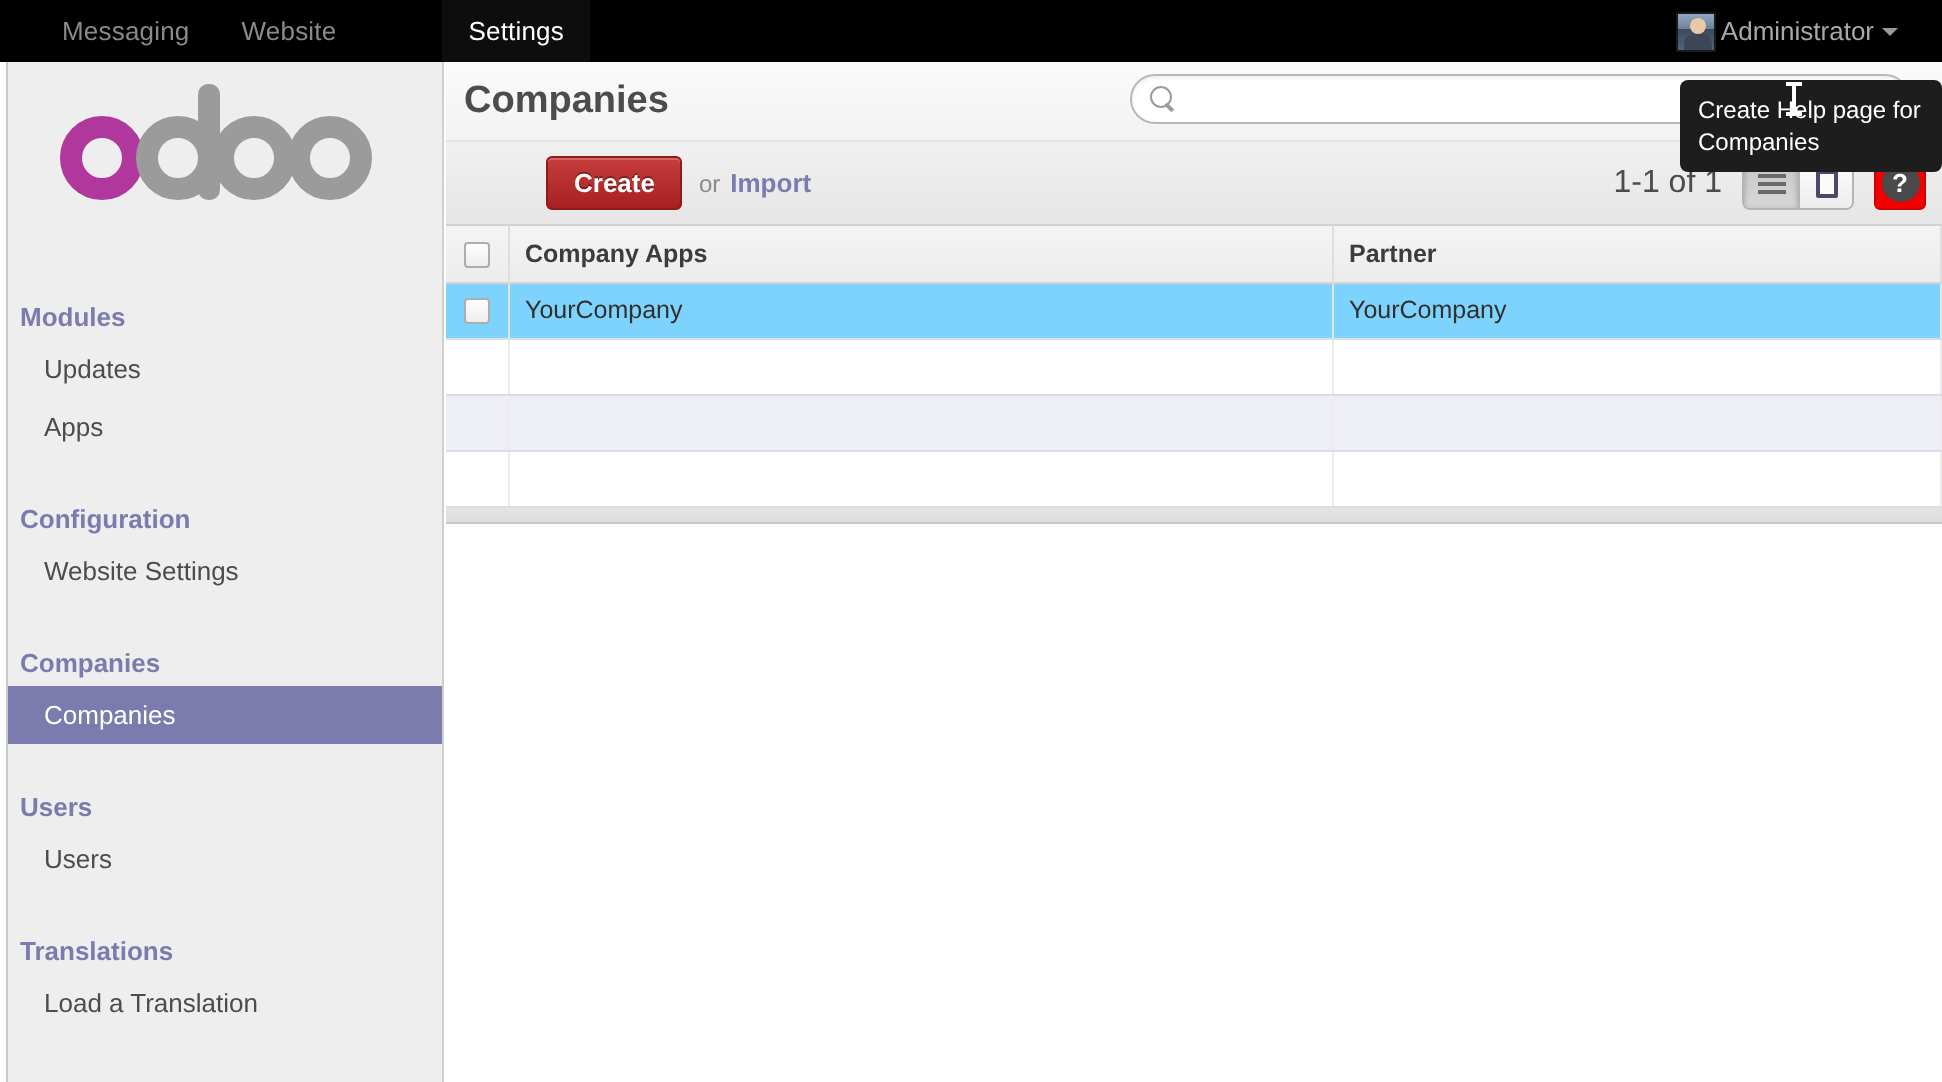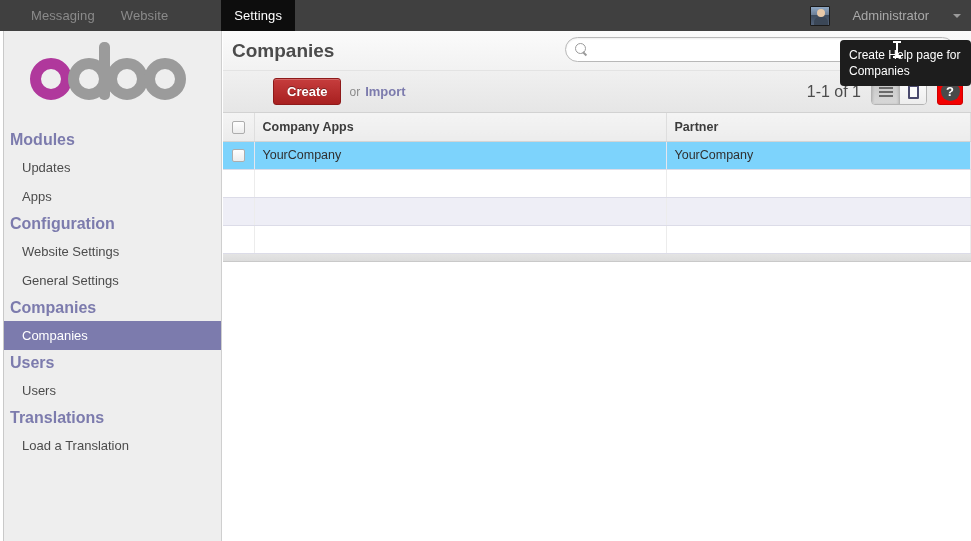--- a/index.html
+++ b/index.html
@@ -9,43 +9,43 @@
     font-family: "Liberation Sans", sans-serif;
     background: #ffffff;
     overflow: hidden;
   }
   .app { position: relative; width: 971px; height: 541px; }
 
   
   .topbar {
     position: absolute; left: 0; top: 0;
     width: 971px; height: 31px;
-    background: #404040;
+    background: #000000;
     display: flex; align-items: stretch;
   }
   .topbar-left { display: flex; align-items: stretch; margin-left: 18px; }
   .nav-tab {
     display: flex; align-items: center;
     padding: 0 13px;
     font-size: 13px;
     color: #8a8a8a;
     letter-spacing: .1px;
     cursor: pointer;
     user-select: none;
   }
   .nav-tab.active {
     background: #0d0d0d;
     color: #ffffff;
     margin-left: 40px;
   }
   .topbar-right {
     margin-left: auto;
     display: flex; align-items: center;
-    padding-right: 10px;
-    gap: 22px;
+    padding-right: 22px;
+    gap: 2px;
   }
   .avatar {
     width: 20px; height: 20px;
     border-radius: 1px;
     background: linear-gradient(#8fa8c4 0%, #6d8098 42%, #3c4a5c 43%, #53637a 100%);
     position: relative;
     overflow: hidden;
     border: 1px solid #1a1a1a;
   }
   .avatar::before {
@@ -101,24 +101,24 @@
   }
   .dstem::after {
     content: "";
     position: absolute;
     right: 0px; bottom: 0px;
     width: 11px; height: 58px;
     background: #9b9b9b;
     border-radius: 5px;
   }
   .menu-group-label {
-    font-size: 16px; font-weight: bold;
+    font-size: 13px; font-weight: bold;
     color: #7c7bad;
     padding: 4px 0 4px 6px;
-    margin-top: 0;
+    margin-top: 20px;
   }
   .menu-item {
     font-size: 13px;
     color: #4c4c4c;
     padding: 7px 0 7px 18px;
     cursor: pointer;
   }
   .menu-item.active {
     background: #7c7bad;
     color: #ffffff;
@@ -358,21 +358,20 @@
         <div class="ring dd"></div>
       </div>
     </div>
 
     <div class="menu-group-label">Modules</div>
     <div class="menu-item">Updates</div>
     <div class="menu-item">Apps</div>
 
     <div class="menu-group-label">Configuration</div>
     <div class="menu-item">Website Settings</div>
-    <div class="menu-item">General Settings</div>
 
     <div class="menu-group-label">Companies</div>
     <div class="menu-item active">Companies</div>
 
     <div class="menu-group-label">Users</div>
     <div class="menu-item">Users</div>
 
     <div class="menu-group-label">Translations</div>
     <div class="menu-item">Load a Translation</div>
   </div>

